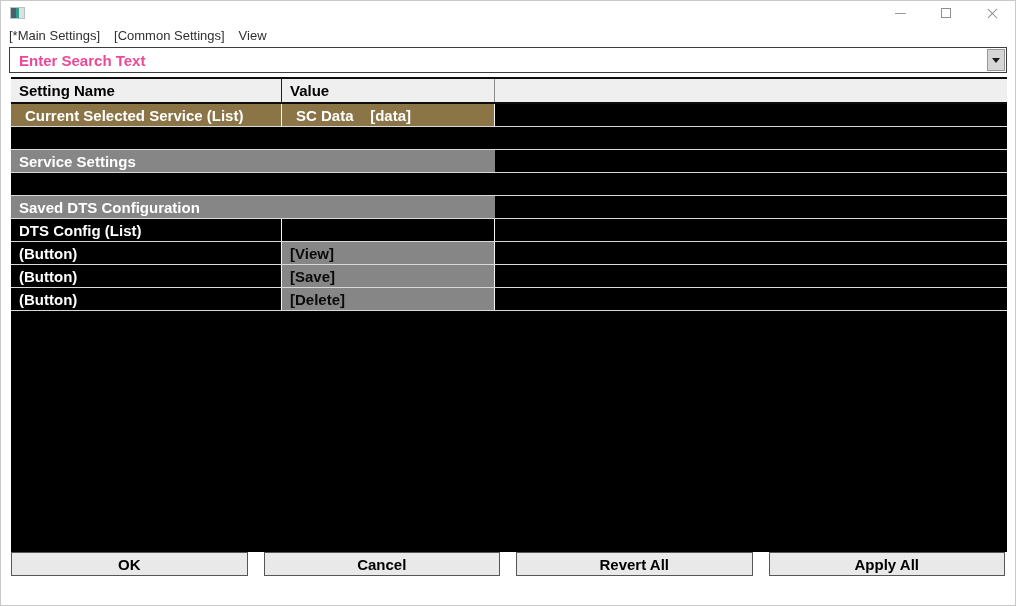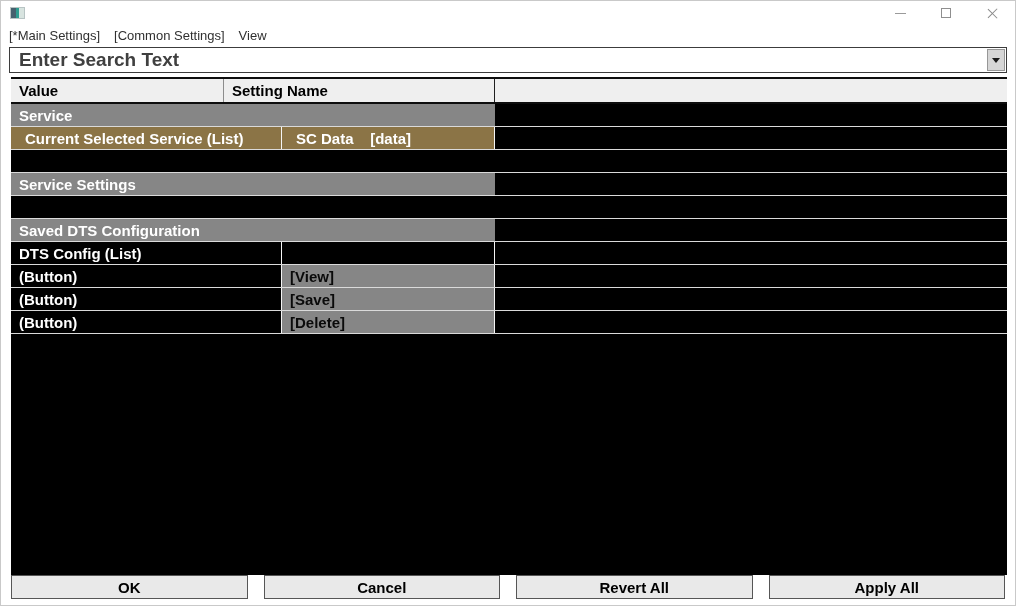--- a/index.html
+++ b/index.html
@@ -32,21 +32,21 @@
   .close-glyph::after  { transform: rotate(-45deg); }
 
   
   .menubar { height: 21px; display: flex; align-items: center; padding-left: 1px; font-size: 13px; color: #303030; }
   .menu-item { padding: 2px 7px; cursor: default; }
 
   
   .search-wrap { margin: 1px 8px 0 8px; height: 26px; border: 1px solid #3c3c3c; background: #ffffff; display: flex; }
   .search-input {
     flex: 1; border: none; outline: none; font-family: inherit;
-    font-size: 19px; font-weight: bold; color: #404040; padding-left: 9px; background: #fff;
+    font-size: 15px; font-weight: bold; color: #ec4899; padding-left: 9px; background: #fff;
   }
   .dropdown-button {
     width: 18px; margin: 1px; background: #d6d6d6; border: 1px solid #979797;
     display: flex; align-items: center; justify-content: center; padding: 0;
   }
   .caret-down { width: 0; height: 0; border-left: 4px solid transparent; border-right: 4px solid transparent; border-top: 5px solid #1a1a1a; display: block; }
 
   
   .grid { margin-left: 10px; margin-top: 4px; width: 996px; font-weight: bold; font-size: 15px; }
   .grid-header {
@@ -109,30 +109,25 @@
 
 <div class="search-wrap">
   <input class="search-input" type="text" value="Enter Search Text" style="">
   <button class="dropdown-button">
     <span class="caret-down"></span>
   </button>
 </div>
 
 <div class="grid">
   <div class="grid-header">
+    <div class="hcell h-name">Setting Name</div>
     <div class="hcell h-value">Value</div>
-    <div class="hcell h-name">Setting Name</div>
     <div class="hcell h-rest"></div>
   </div>
 
-  <div class="row section">
-    <div class="cell name">Service</div>
-    <div class="cell value"></div>
-    <div class="cell rest"></div>
-  </div>
 
   <div class="row selected">
     <div class="cell name">Current Selected Service (List)</div>
     <div class="cell value">SC Data    [data]</div>
     <div class="cell rest"></div>
   </div>
 
   <div class="row blank">
     <div class="cell name"></div>
     <div class="cell value"></div>

